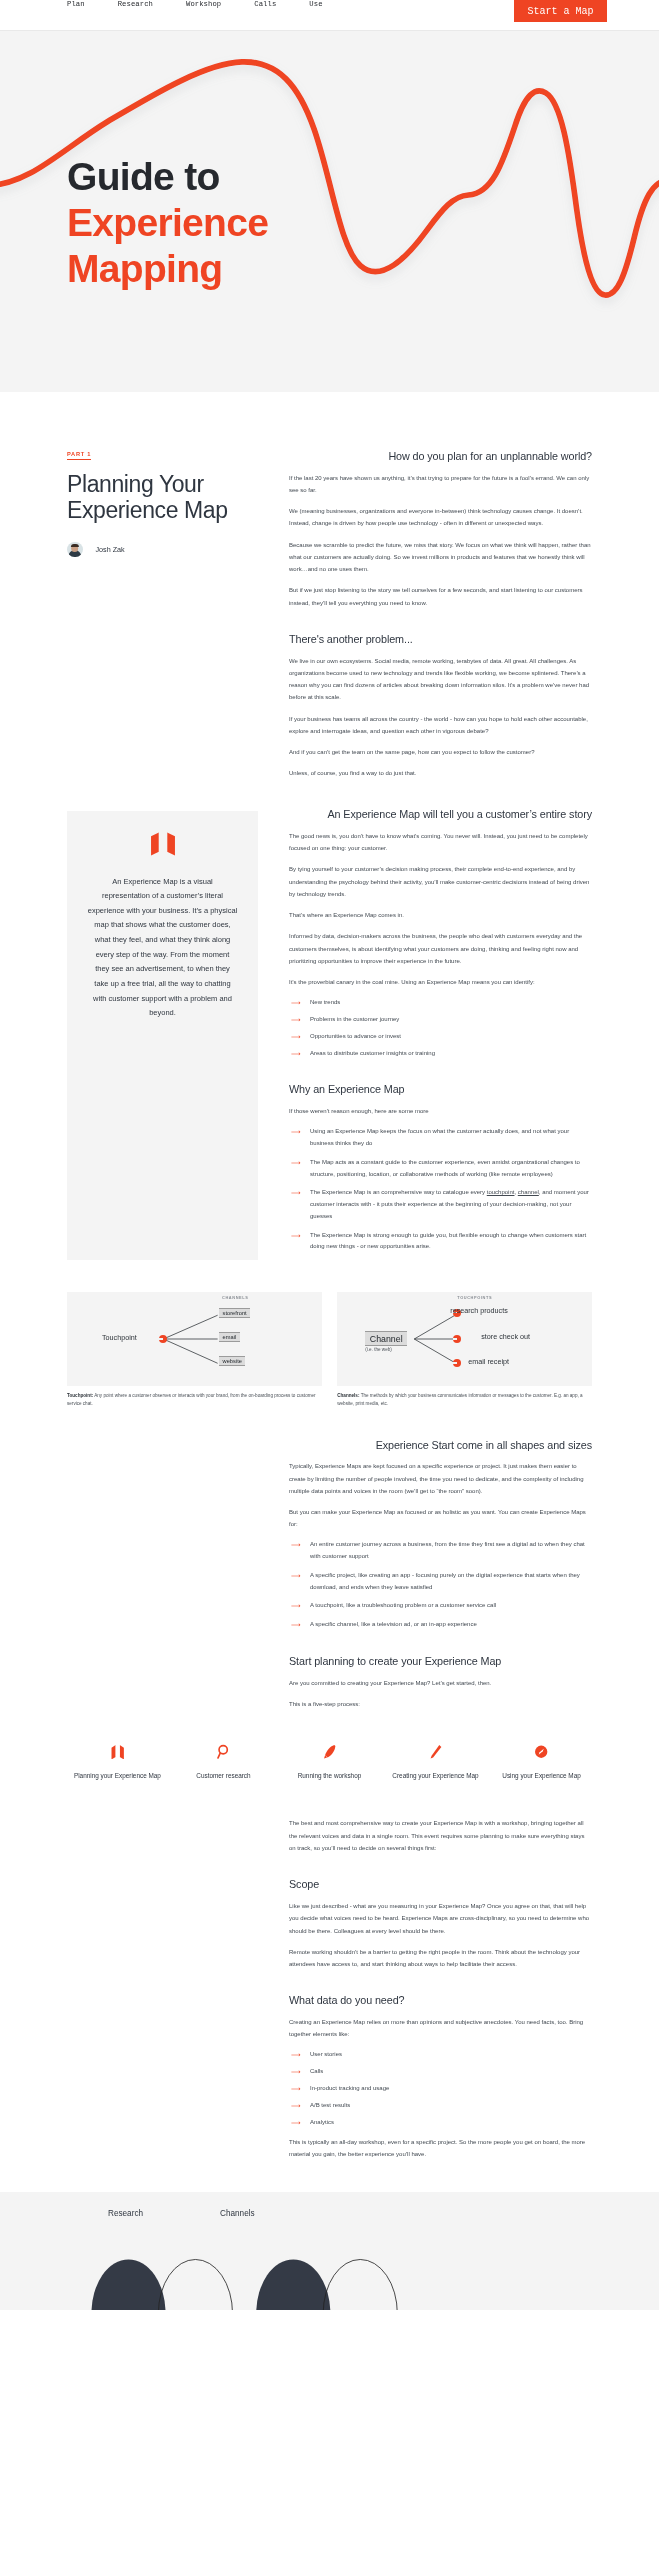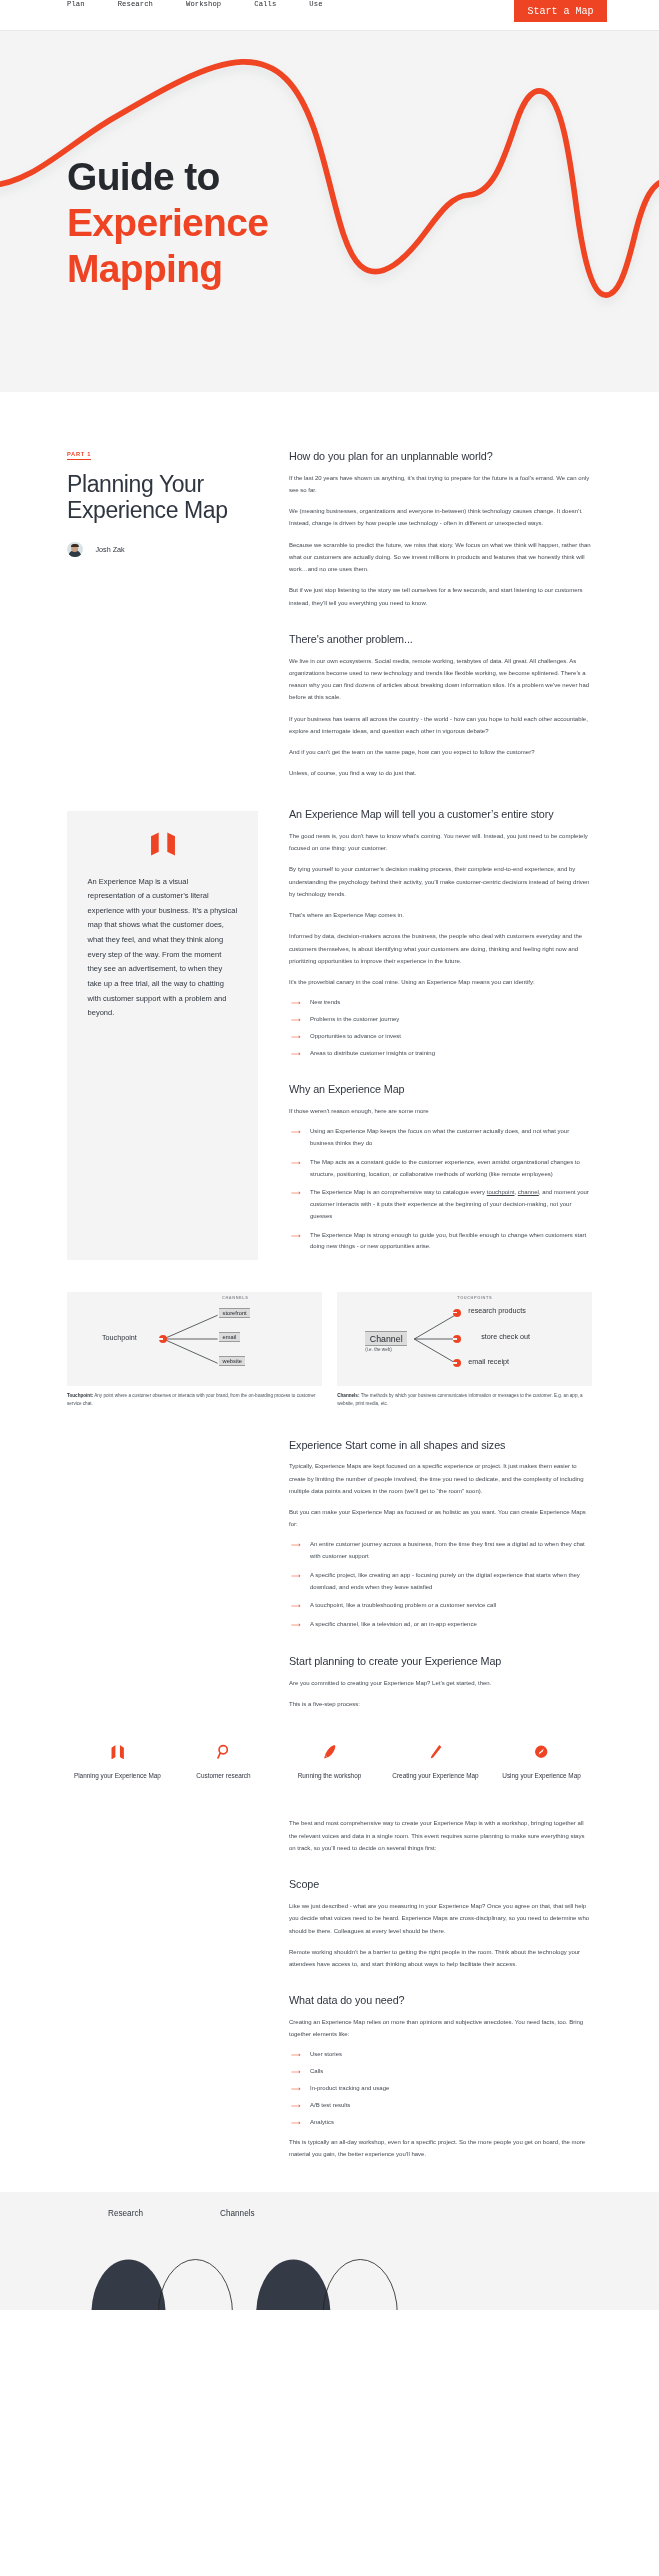--- a/index.html
+++ b/index.html
@@ -133,21 +133,21 @@
 
   .col-right{ max-width:319px; }
   h2.sec{
     font-size:10.8px;
     font-weight:400;
     color:var(--ink);
     line-height:1.35;
     margin:0 0 8.2px;
     letter-spacing:-0.1px;
   }
-  h2.sec.top{ margin-top:0; }
+  h2.sec.top{ margin-top:0;text-align:right; }
   h2.sec.spaced{ margin-top:23px; }
   p.body{
     font-size:6px;
     line-height:2.05;
     color:#434a52;
     margin-bottom:8.8px;
   }
   p.body:last-child{ margin-bottom:0; }
   .u-link{ text-decoration:underline; color:#434a52; }
 
@@ -167,20 +167,21 @@
     font-size:6.7px;
     line-height:1.75;
   }
   ul.arrows.tight li{ margin-bottom:5.2px; }
 
   
   .callout{
     background:var(--grey-bg);
     padding:19.6px 20.6px 26px;
     margin-top:4.1px;
+    text-align:center;
   }
   .callout .mapicon{ margin:0 auto 18.5px; display:block; }
   .callout p{
     font-size:7.5px;
     line-height:1.95;
     color:#303740;
   }
 
   
   .diagrams{
@@ -428,21 +429,21 @@
           <line x1="148" y1="91" x2="232" y2="42" stroke="#23282d" stroke-width="1.4"></line>
           <line x1="148" y1="91" x2="232" y2="91" stroke="#23282d" stroke-width="1.4"></line>
           <line x1="148" y1="91" x2="232" y2="140" stroke="#23282d" stroke-width="1.4"></line>
         </svg>
         <span class="mini-label" style="left:120px; top:3.1px;">TOUCHPOINTS</span>
         <span class="chip" style="left:28px; top:39px; font-size:8.8px; padding:1.5px 4.6px;">Channel</span>
         <span style="position:absolute; left:28px; top:55px; font-size:4.6px; color:#4a5057;">(i.e. the web)</span>
         <span class="dot notch" style="left:116px; top:16.5px;"></span>
         <span class="dot notch" style="left:116px; top:43px;"></span>
         <span class="dot notch" style="left:116px; top:67px;"></span>
-        <span class="node-txt" style="left:131px; top:14px;">research products</span>
+        <span class="node-txt" style="left:113px; top:14px;">research products</span>
         <span class="node-txt" style="left:144px; top:40px;">store check out</span>
         <span class="node-txt" style="left:131px; top:65px;">email receipt</span>
       </div>
       <figcaption class="cap">
         <b>Channels:</b><span> The methods by which your business communicates information or messages to the customer. E.g. an app, a website, print media, etc.</span>
       </figcaption>
     </figure>
   </section>
 
   <div class="article" style="padding-top:29px">

